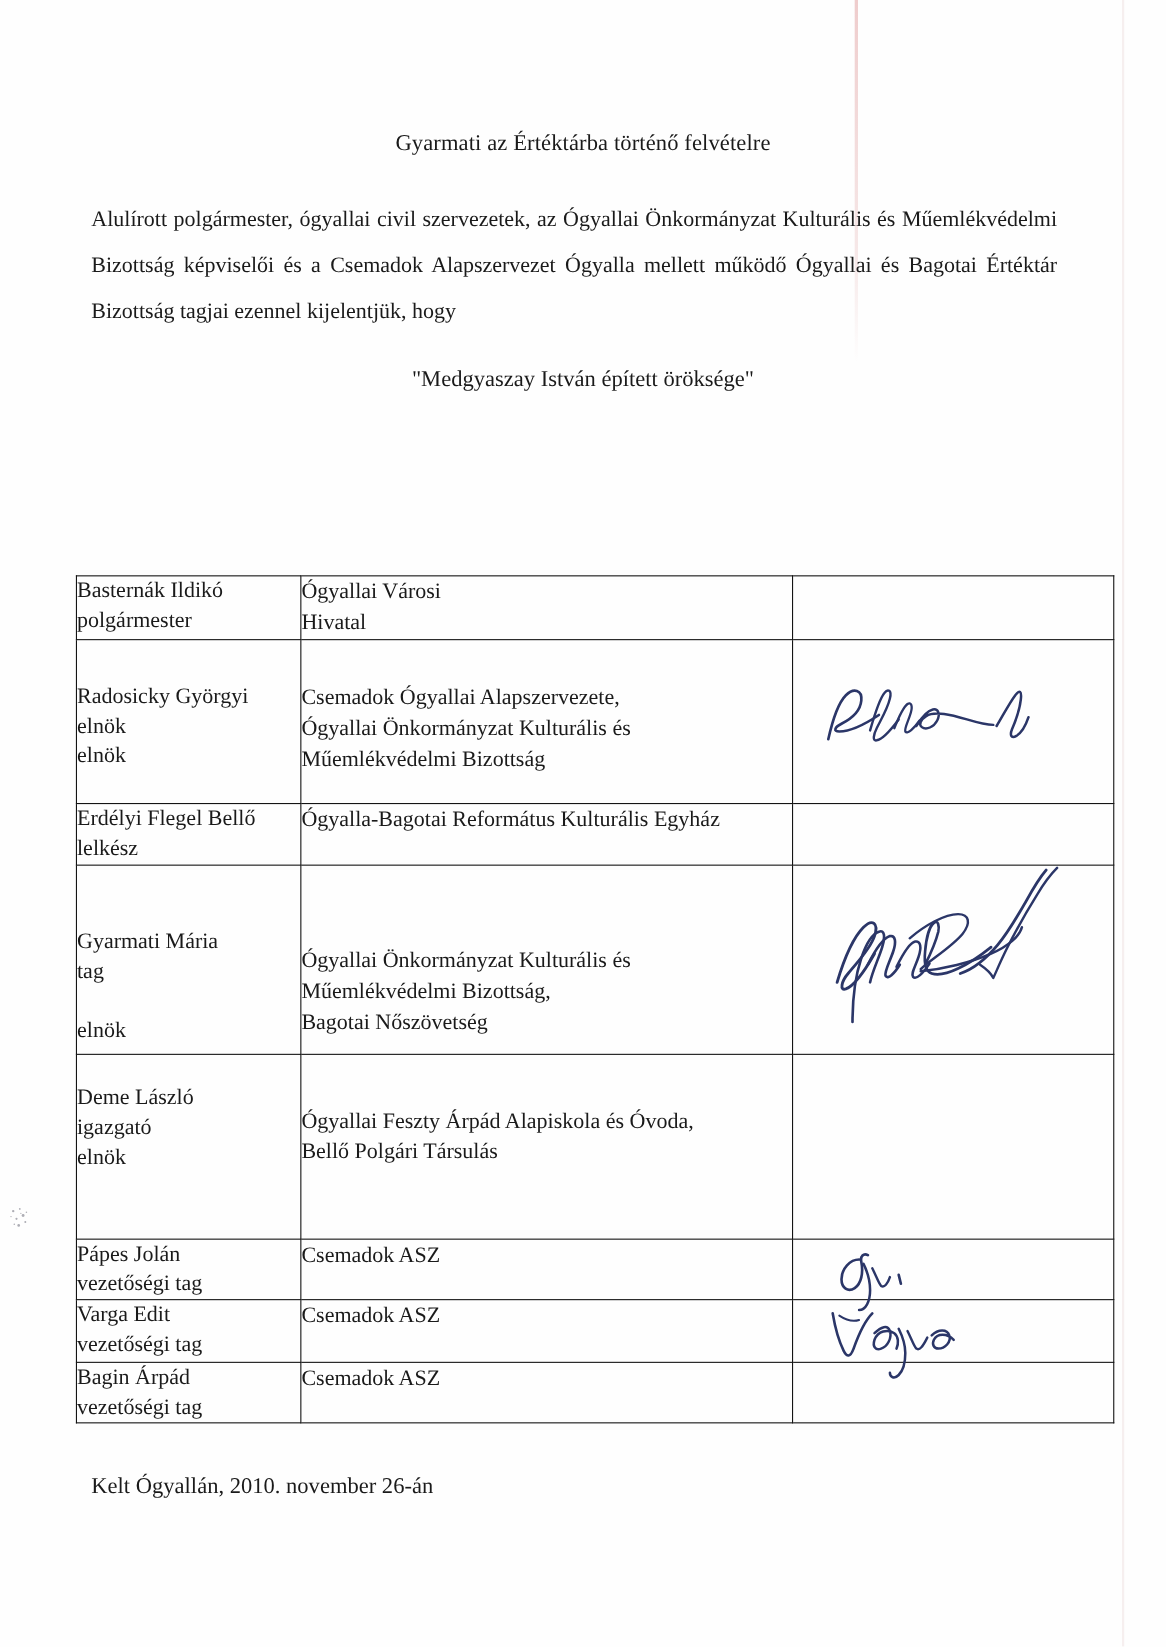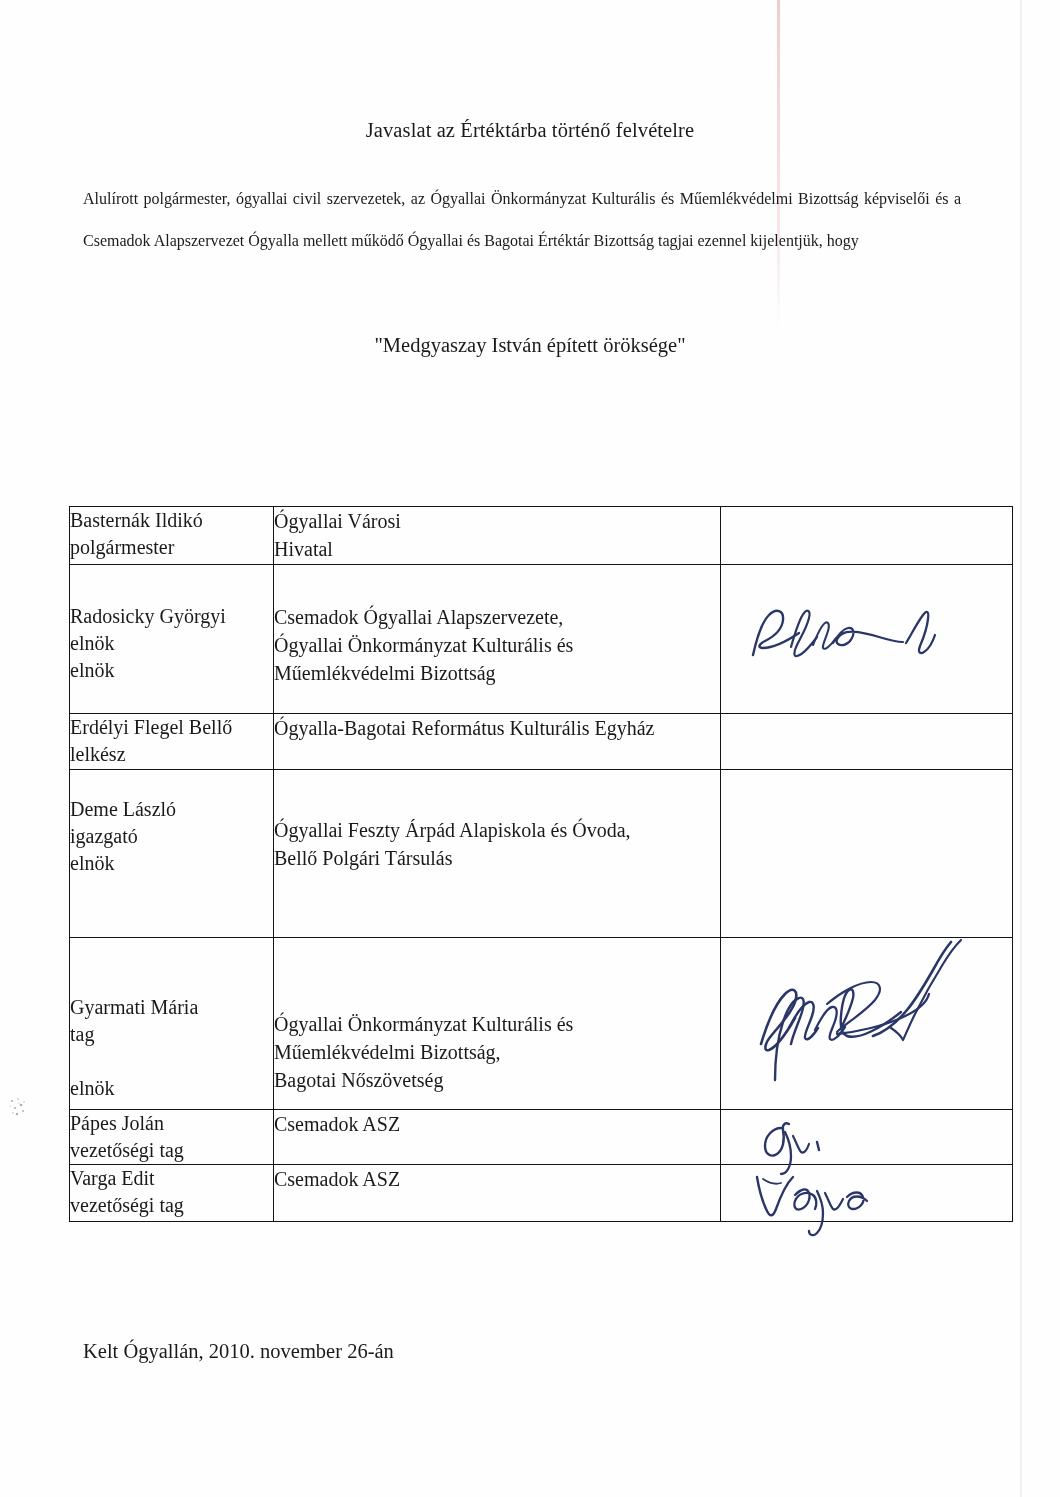--- a/index.html
+++ b/index.html
@@ -55,21 +55,21 @@
     width: 1060px;
     text-align: center;
     font-size: 20.5px;
     letter-spacing: .1px;
   }
 
   .para {
     position: absolute;
     left: 83px;
     width: 878px;
-    font-size: 16px;
+    font-size: 20px;
     line-height: 42px;
     text-align: justify;
     text-justify: inter-word;
   }
   .para.p1 { top: 178px; }
   .para.p2 { top: 404px; }
   .para span.lastline { display: block; text-align: left; }
 
   .subject-title {
     position: absolute;
@@ -77,21 +77,21 @@
     left: 0;
     width: 1060px;
     text-align: center;
     font-size: 20.5px;
   }
 
   
   .tbl {
     position: absolute;
     left: 69px;
-    top: 506px;
+    top: 523px;
     width: 943px;
     border-collapse: collapse;
     table-layout: fixed;
     font-size: 20px;
   }
   .tbl td {
     border: 1.6px solid #141414;
     padding: 0;
     vertical-align: top;
     position: relative;
@@ -142,21 +142,21 @@
         <circle cx="9" cy="14" r="1"></circle>
       <circle cx="18" cy="8" r=".7"></circle>
         <circle cx="11" cy="20" r="1.2"></circle>
       <circle cx="4" cy="12" r=".6"></circle>
         <circle cx="17" cy="17" r=".9"></circle>
       <circle cx="13" cy="9" r=".6"></circle>
         <circle cx="7" cy="19" r=".7"></circle>
     </g>
   </svg>
 
-  <div class="doc-title">Javaslat az Értéktárba történő felvételre</div>
+  <div class="doc-title">Gyarmati az Értéktárba történő felvételre</div>
 
   <div class="para p1">Alulírott polgármester, ógyallai civil szervezetek, az Ógyallai Önkormányzat Kulturális és Műemlékvédelmi Bizottság képviselői és a Csemadok Alapszervezet Ógyalla mellett működő Ógyallai és Bagotai Értéktár Bizottság tagjai ezennel kijelentjük, hogy</div>
 
   <div class="subject-title">"Medgyaszay István épített öröksége"</div>
 
 
   <table class="tbl">
     <colgroup>
       <col class="c1">
         <col class="c2">
@@ -191,29 +191,20 @@
               </g>
             </svg>
           </div>
         </td>
       </tr>
 
       <tr style="height:56px">
         <td class="cell-person">Erdélyi Flegel Bellő
 lelkész</td>
         <td class="cell-org">Ógyalla-Bagotai Református Kulturális Egyház</td>
-        <td class="cell-sig"></td>
-      </tr>
-
-      <tr style="height:168px">
-        <td class="cell-person" style="padding-top:26px">Deme László
-igazgató
-elnök</td>
-        <td class="cell-org" style="padding-top:46px">Ógyallai Feszty Árpád Alapiskola és Óvoda,
-Bellő Polgári Társulás</td>
         <td class="cell-sig"></td>
       </tr>
 
       <tr style="height:172px">
         <td class="cell-person" style="padding-top:56px">Gyarmati Mária
 tag
 
 elnök</td>
         <td class="cell-org" style="padding-top:72px">Ógyallai Önkormányzat Kulturális és
 Műemlékvédelmi Bizottság,
@@ -230,20 +221,29 @@
                 <path d="M86 72 C100 60 118 50 130 50 C140 50 142 58 134 68 C124 80 104 92 96 100" stroke-width="2.2"></path>
                 <path d="M96 102 C116 100 142 94 160 86 C176 79 186 70 188 62" stroke-width="2.3"></path>
                 <path d="M132 104 C144 100 156 90 166 78 C176 66 184 52 192 38 C198 27 204 17 210 10" stroke-width="2.6"></path>
                 <path d="M150 96 C156 100 160 104 162 108 C164 104 168 94 174 82 C182 66 192 48 202 32 C208 22 214 14 220 8" stroke-width="2.2"></path>
               </g>
             </svg>
           </div>
         </td>
       </tr>
 
+      <tr style="height:168px">
+        <td class="cell-person" style="padding-top:26px">Deme László
+igazgató
+elnök</td>
+        <td class="cell-org" style="padding-top:46px">Ógyallai Feszty Árpád Alapiskola és Óvoda,
+Bellő Polgári Társulás</td>
+        <td class="cell-sig"></td>
+      </tr>
+
       <tr style="height:50px">
         <td class="cell-person">Pápes Jolán
 vezetőségi tag</td>
         <td class="cell-org">Csemadok ASZ</td>
         <td class="cell-sig">
           <div class="sig-wrap">
             <svg width="110" height="60" viewBox="0 0 110 60" style="left:30px; top:6px;">
               <g fill="none" stroke="#2b3668" stroke-linecap="round" stroke-linejoin="round">
                 <path d="M30 12 C22 12 14 20 14 30 C14 38 20 42 26 38 C32 34 34 24 32 14 C31 9 34 6 38 8" stroke-width="2.4"></path>
                 <path d="M34 16 C38 24 40 32 40 40 C40 50 36 58 30 58" stroke-width="2.3"></path>
@@ -268,19 +268,25 @@
                 <path d="M46 26 C52 20 58 18 60 24 C62 30 58 38 52 40 C47 42 44 38 46 32 C49 24 58 22 64 26 C68 29 68 36 66 40" stroke-width="2.3"></path>
                 <path d="M68 22 C72 30 74 38 74 44 C74 52 72 60 68 64 C64 68 60 66 60 62" stroke-width="2.3"></path>
                 <path d="M76 24 C80 32 82 38 84 40 C87 42 90 38 94 30" stroke-width="2.2"></path>
                 <path d="M98 28 C104 22 112 22 114 28 C116 34 110 40 104 40 C100 40 98 36 100 32 C103 26 112 26 118 32" stroke-width="2.3"></path>
               </g>
             </svg>
           </div>
         </td>
       </tr>
 
+      <tr style="height:55px">
+        <td class="cell-person">Bagin Árpád
+vezetőségi tag</td>
+        <td class="cell-org">Csemadok ASZ</td>
+        <td class="cell-sig"></td>
+      </tr>
 
     </tbody>
   </table>
 
   <div class="datum">Kelt Ógyallán, 2010. november 26-án</div>
 
 </div>
 
 </body></html>

